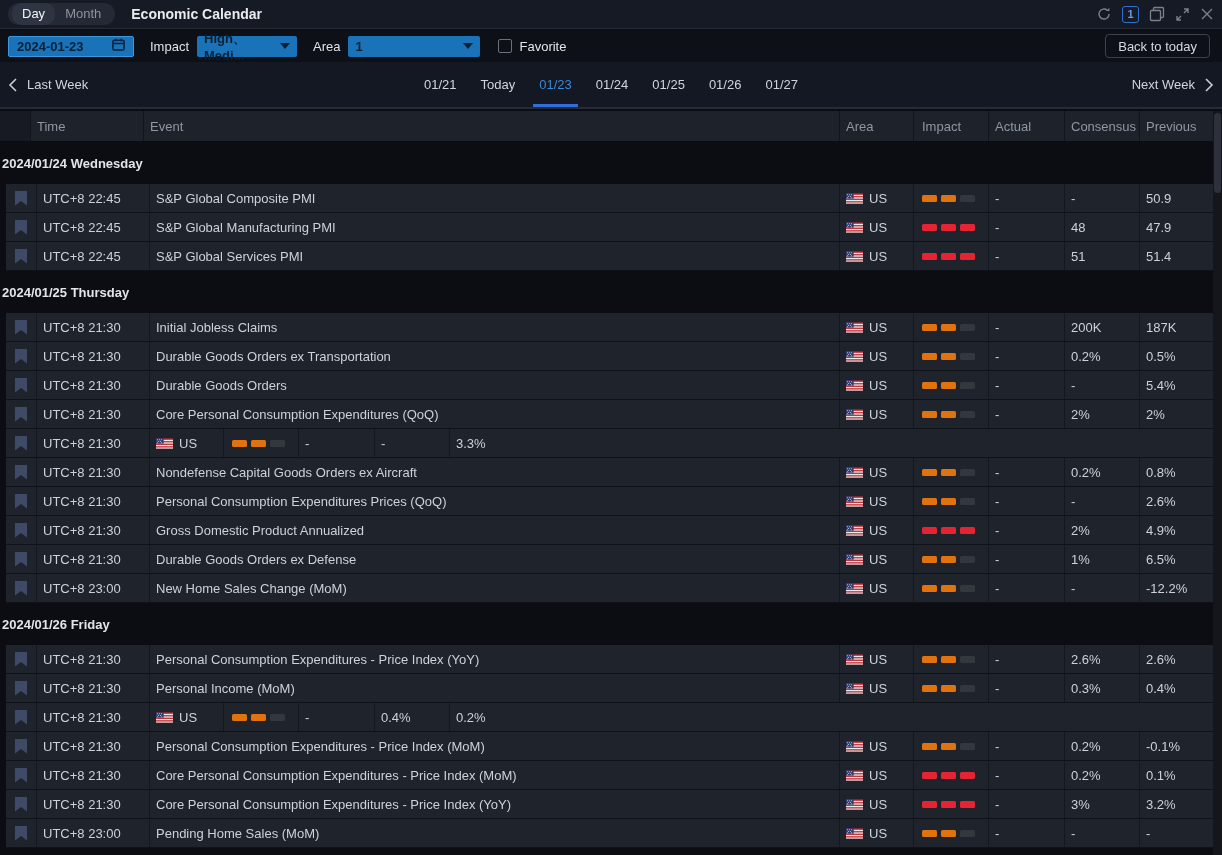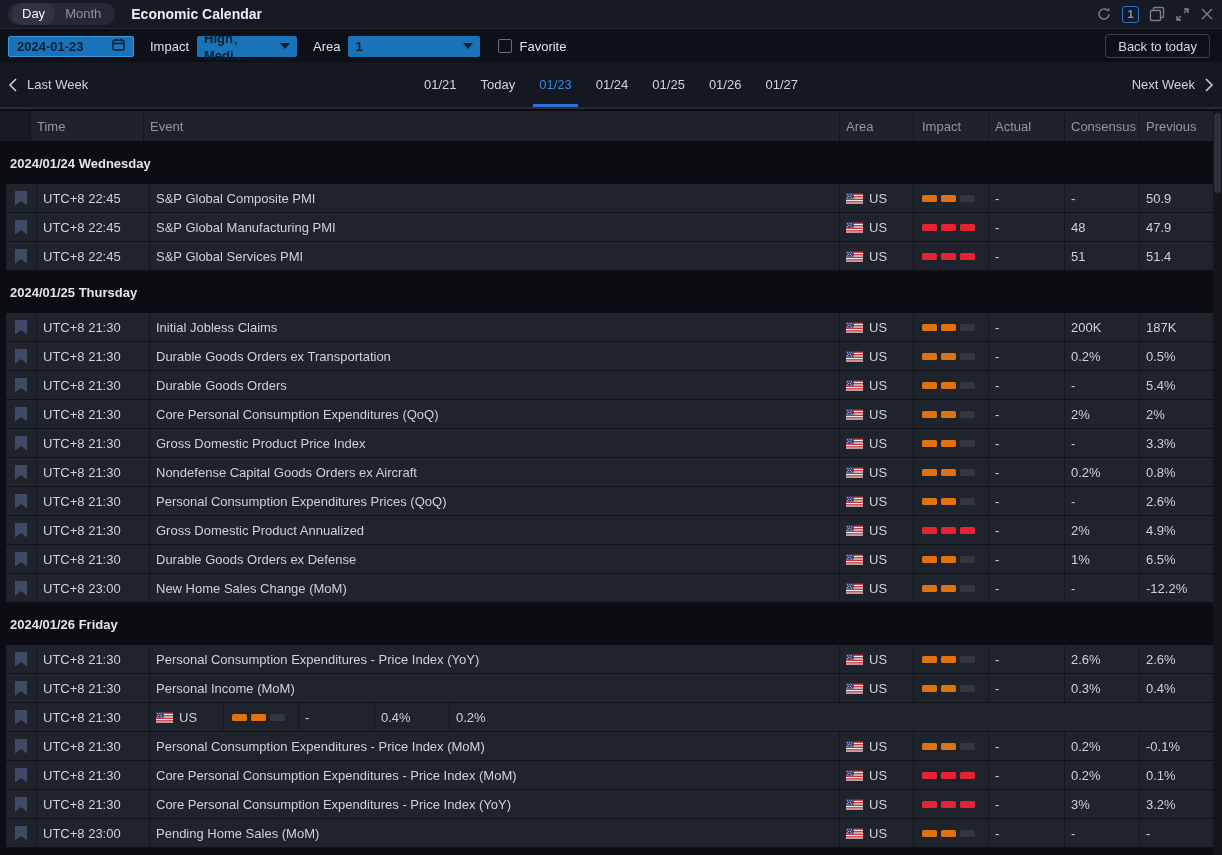--- a/index.html
+++ b/index.html
@@ -56,21 +56,21 @@
   .thead .cell:first-child{border-left:none;background:#171a22;}
   .cell{display:flex;align-items:center;overflow:hidden;white-space:nowrap;}
   .col-bm{width:30px;flex:none;justify-content:center;}
   .col-time{width:113px;flex:none;padding-left:6px;}
   .col-event{flex:1;padding-left:6px;}
   .col-area{width:74px;flex:none;padding-left:6px;}
   .col-impact{width:75px;flex:none;padding-left:8px;}
   .col-actual{width:76px;flex:none;padding-left:6px;}
   .col-cons{width:75px;flex:none;padding-left:6px;}
   .col-prev{width:74px;flex:none;padding-left:6px;}
-  .ghead{height:42px;display:flex;align-items:center;padding-left:10px;background:#0b0d12;
+  .ghead{height:42px;display:flex;align-items:center;padding-left:2px;background:#0b0d12;
     color:#e2e4e9;font-size:13px;font-weight:700;}
   .row{display:flex;height:29px;background:#1f232c;border-bottom:1px solid #101219;
     color:#ced1d8;font-size:13px;align-items:stretch;margin-left:6px;}
   .row .cell{border-left:1px solid #14171f;}
   .row .cell:first-child{border-left:none;}
   .bm{width:12px;height:15px;background:#3f4b66;cursor:pointer;
     clip-path:polygon(0 0,100% 0,100% 100%,50% 70%,0 100%);}
   .flag{margin-right:6px;flex:none;}
   .seg{width:15px;height:7px;border-radius:1.5px;margin-right:4px;flex:none;}
   
@@ -530,23 +530,20 @@
               <span>2%</span>
             </div>
   </div>
           <div class="row">
     <div class="cell col-bm">
               <span class="bm"></span>
             </div>
     <div class="cell col-time">
               <span>UTC+8 21:30</span>
             </div>
-    <div class="cell col-event">
-              <span>Gross Domestic Product Price Index</span>
-            </div>
     <div class="cell col-area">
       <svg class="flag" width="17" height="11" viewBox="0 0 20 12">
         <rect width="20" height="12" fill="#b92d37"></rect>
         <g fill="#e8e8e8">
                   <rect y="1.7" width="20" height="1.5"></rect>
                   <rect y="4.7" width="20" height="1.5"></rect>
                   <rect y="7.7" width="20" height="1.5"></rect>
                   <rect y="10.7" width="20" height="1.3"></rect>
                 </g>
         <rect width="9" height="6.2" fill="#2f3d73"></rect>

